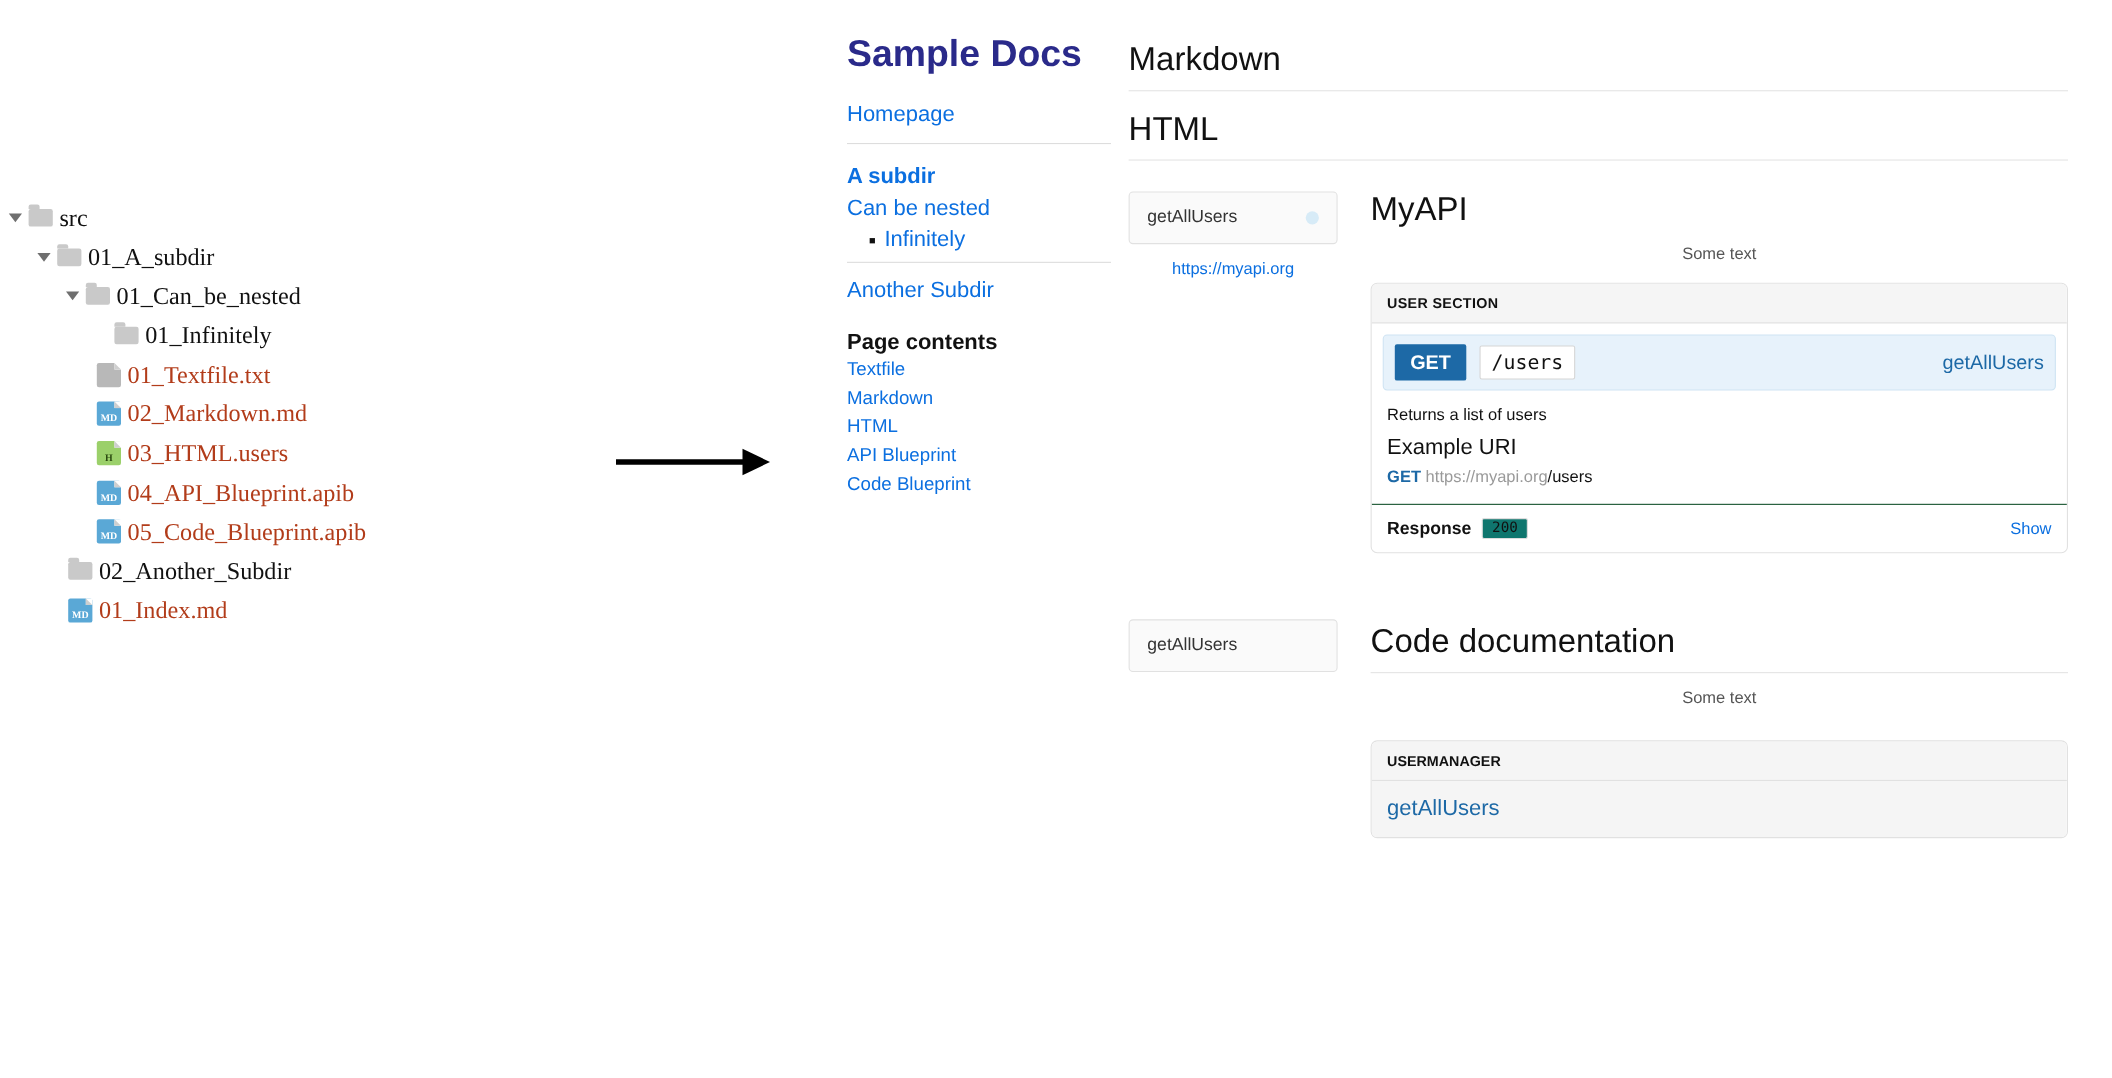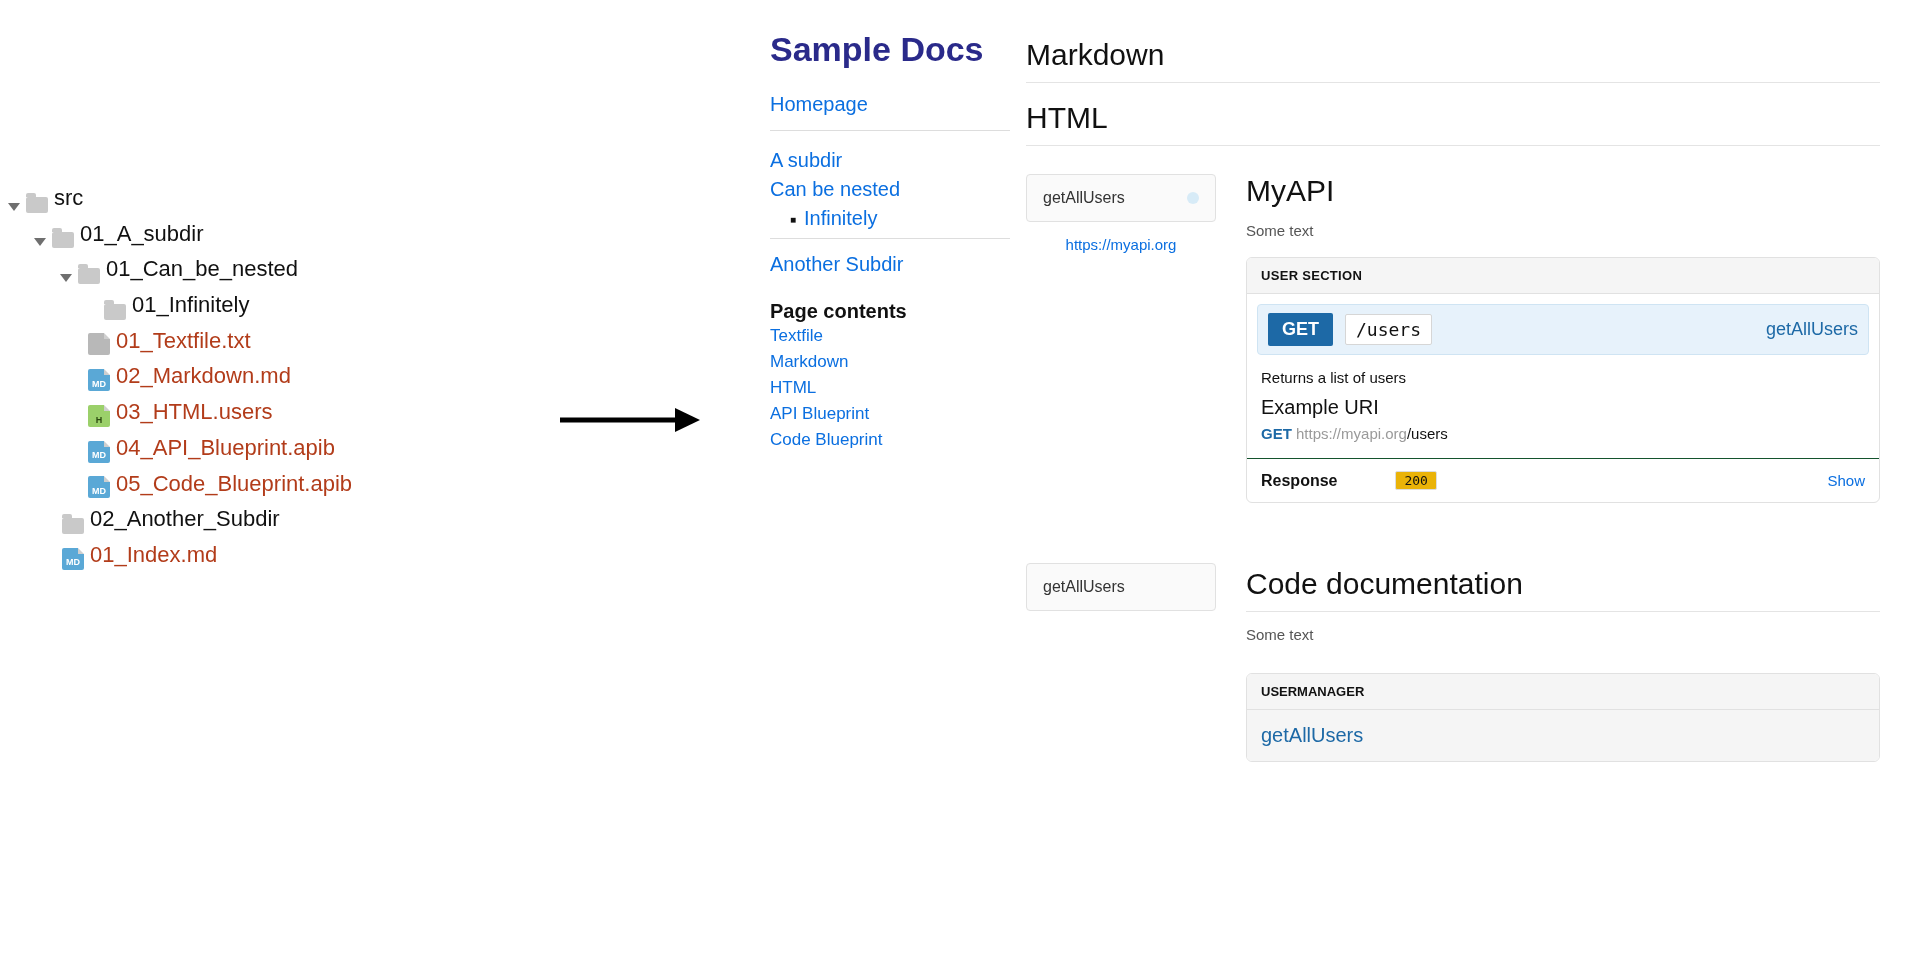--- a/index.html
+++ b/index.html
@@ -1,72 +1,72 @@
 <!DOCTYPE html>
 <html><head>
 <meta charset="utf-8">
 <style>
   * { box-sizing: border-box; }
   html, body { margin:0; padding:0; font-family: -apple-system, BlinkMacSystemFont, "Segoe UI", Helvetica, Arial, sans-serif; color:#111; background:#fff; }
   body { width:1920px; height:980px; overflow:hidden; position:relative; }
 
   
   .filetree { position:absolute; left:10px; top:180px; width:560px; font-size:22px; line-height:1.35; }
-  .ft-row { display:flex; align-items:flex-end; gap:6px; padding:3px 0; }
+  .ft-row { display:flex; align-items:center; gap:6px; padding:3px 0;font-family:Liberation Serif, serif; }
   .ft-row.file .label { color:#b23c1a; }
   .tri { width:0;height:0;border-left:8px solid #6f6f6f;border-top:6px solid transparent;border-bottom:6px solid transparent; transform:rotate(90deg); margin-right:2px;}
   .folder-icon { width:22px;height:16px;background:#c9c9c9;border-radius:2px;position:relative;display:inline-block;}
   .folder-icon::before{content:"";position:absolute;top:-4px;left:0;width:10px;height:4px;background:#c9c9c9;border-radius:2px 2px 0 0;}
   .file-chip { width:22px;height:22px;border-radius:2px;display:inline-flex;align-items:flex-end;justify-content:center;font-size:9px;font-weight:700;color:#fff;padding-bottom:1px; position:relative; background:#e8e8e8;}
   .file-chip::before{content:"";position:absolute;top:0;right:0;width:0;height:0;border-left:6px solid #cfcfcf;border-top:6px solid #fff;}
   .chip-md { background:#5aa8d6; }
   .chip-txt{ background:#b8b8b8; }
   .chip-html{ background:#9bd06a; color:#2b4a10;}
   .label { }
 
   
   .arrow { position:absolute; left:560px; top:400px; width:140px; height:40px; }
   .arrow svg { width:140px; height:40px; }
 
   
   .site { position:absolute; left:770px; top:20px; right:10px; bottom:0; display:flex; gap:16px; }
   .sidenav { width:240px; flex:0 0 240px; }
   .site-title { font-size:34px; font-weight:600; color:#2a2a8a; margin:10px 0 18px; }
   .sidenav a, .sidenav .navlink { display:block; color:#0b6fe0; font-size:20px; text-decoration:none; padding:6px 0; }
-  .sidenav .section-head { font-weight:400; font-size:20px; color:#0b6fe0; padding-top:10px;}
+  .sidenav .section-head { font-weight:700; font-size:20px; color:#0b6fe0; padding-top:10px;}
   .sidenav hr { border:none; border-top:1px solid #ddd; margin:8px 0;}
   .sub { padding-left:20px; font-size:18px;}
   .sub .bullet::before{ content:"■"; font-size:10px; color:#111; margin-right:8px; position:relative; top:-2px;}
   .pc-head { font-size:20px; font-weight:600; color:#111; margin-top:18px;}
   .pc-list a { display:block; font-size:17px; color:#0b6fe0; padding:3px 0;}
 
   .content { flex:1; min-width:0; padding-right:30px;}
   .crumb { font-size:14px; color:#555; border-bottom:1px solid #e4e4e4; padding:6px 0;}
   .h2 { font-size:30px; font-weight:500; border-bottom:1px solid #e4e4e4; padding:18px 0 10px;}
   .two-col { display:flex; gap:30px; margin-top:28px; align-items:flex-start;}
   .mini-nav { width:190px; flex:0 0 190px;}
   .mini-card { border:1px solid #e1e1e1; border-radius:4px; background:#fafafa; padding:14px 16px; font-size:16px; color:#333; display:flex; align-items:center; justify-content:space-between;}
   .mini-card .dot { width:12px;height:12px;background:#d7ebf7;border-radius:50%;}
   .mini-link { display:block; text-align:center; font-size:15px; color:#0b6fe0; margin-top:14px;}
   .api-body { flex:1; }
   .api-title { font-size:30px; font-weight:500; margin-bottom:14px;}
-  .muted { font-size:15px; color:#555; margin-bottom:18px;}
+  .muted { font-size:15px; color:#555; margin-bottom:18px;text-align:center;}
   .api-panel { border:1px solid #e1e1e1; border-radius:6px; overflow:hidden;}
   .api-panel .hdr { background:#f5f5f5; border-bottom:1px solid #e1e1e1; padding:10px 14px; font-size:13px; font-weight:700; letter-spacing:.3px;}
   .req-bar { background:#e7f2fb; border:1px solid #cfe4f3; border-radius:4px; margin:10px; padding:8px 10px; display:flex; align-items:center; gap:12px;}
   .verb { background:#1d69a6; color:#fff; font-weight:700; padding:6px 14px; border-radius:2px; font-size:18px;}
   .path { background:#fff; border:1px solid #d6d6d6; font-family:Menlo,Consolas,monospace; font-size:18px; padding:4px 10px; border-radius:2px;}
   .op-name { margin-left:auto; color:#1d69a6; font-size:18px;}
   .req-desc { padding:4px 14px 0; font-size:15px;}
   .ex-title { padding:10px 14px 0; font-size:20px;}
   .ex-uri { padding:6px 14px 16px; font-size:15px;}
   .ex-uri .v { color:#1d69a6; font-weight:700;}
   .ex-uri .host { color:#9a9a9a;}
   .resp { border-top:1px solid #14532d; padding:12px 14px; display:flex; align-items:center; gap:10px;}
-  .resp .code { background:#eab308; border:1px solid #ddd; padding:1px 8px; font-family:Menlo,Consolas,monospace; font-size:13px; border-radius:2px;margin-left:48px;}
+  .resp .code { background:#0f766e; border:1px solid #ddd; padding:1px 8px; font-family:Menlo,Consolas,monospace; font-size:13px; border-radius:2px;}
   .resp .show { margin-left:auto; color:#0b6fe0; font-size:15px;}
   .code-title { font-size:30px; font-weight:500; border-bottom:1px solid #e4e4e4; padding:0 0 10px; margin-top:4px;}
   .panel2 { border:1px solid #e1e1e1; border-radius:6px; overflow:hidden; margin-top:30px;}
   .panel2 .hdr { background:#f5f5f5; border-bottom:1px solid #e1e1e1; padding:10px 14px; font-size:13px; font-weight:700;}
   .panel2 .row { background:#f5f5f5; padding:14px; color:#1d69a6; font-size:20px;}
 </style>
 </head>
 <body>
 
 <div class="filetree">

